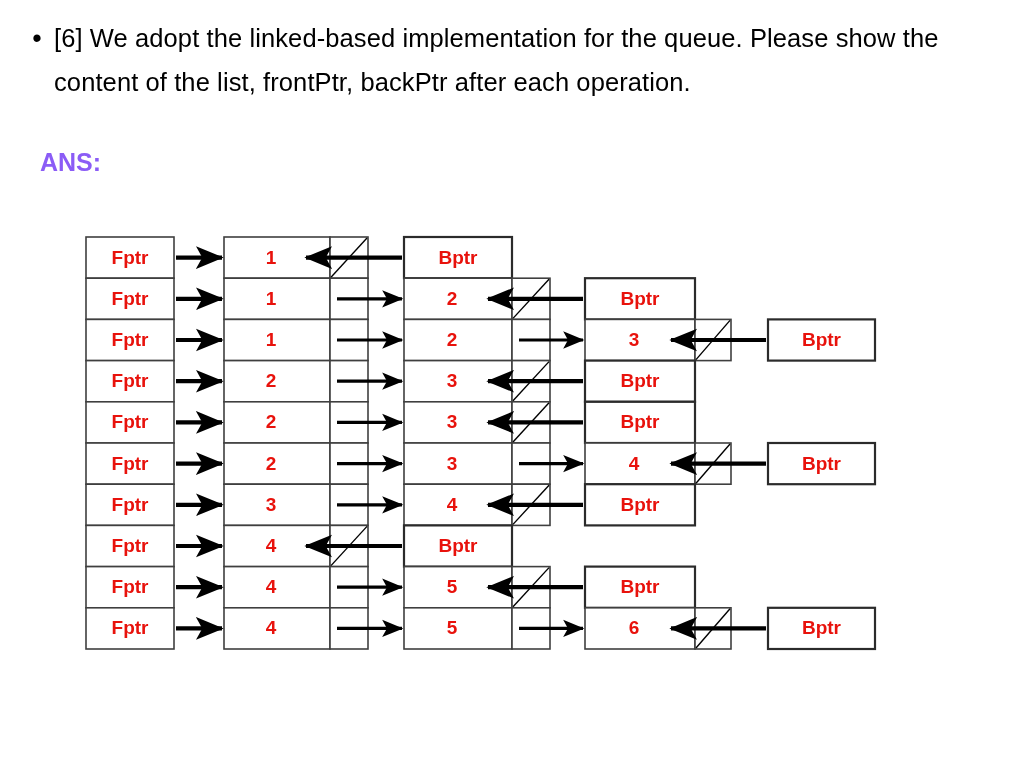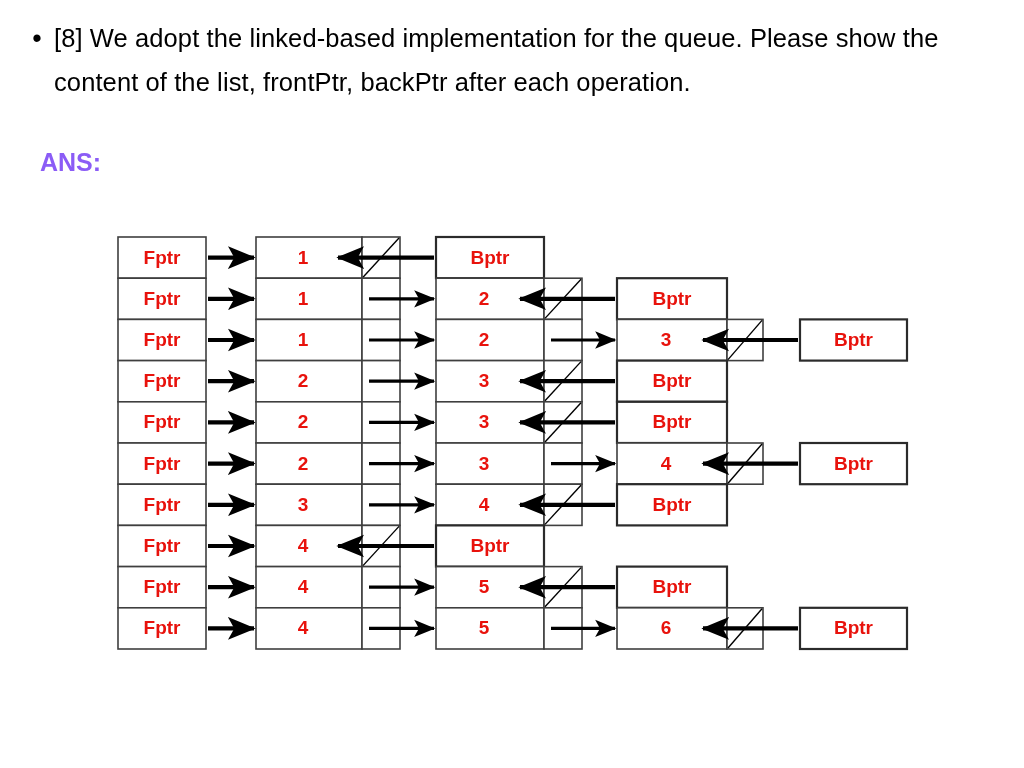--- a/index.html
+++ b/index.html
@@ -52,21 +52,20 @@
     line-height: 44px;
   }
 
   
   #diagram {
     position: absolute;
     left: 0;
     top: 0;
     width: 916px;
     height: 768px;
-    margin-left: 32px;
   }
   #diagram svg {
     display: block;
   }
   .cell-rect {
     fill: #ffffff;
     stroke: #3f3f3f;
     stroke-width: 1.6;
   }
   .box-rect {
@@ -97,21 +96,21 @@
     stroke-width: 3.2;
     fill: none;
   }
 </style>
 </head>
 <body>
 
 <div id="question-block">
   <div id="bullet-row">
     <span id="bullet-marker">•</span>
-    <span id="question-text">[8] We adopt the linked-based implementation for the queue. Please show the content of the list, frontPtr, backPtr after each operation.</span>
+    <span id="question-text">[6] We adopt the linked-based implementation for the queue. Please show the content of the list, frontPtr, backPtr after each operation.</span>
   </div>
 </div>
 
 <div id="ans-label">ANS:</div>
 
 <div id="diagram">
   <svg id="diagram-svg" width="1024" height="768" viewBox="0 0 1024 768">
     <defs>
       <marker id="arrowhead" markerWidth="7" markerHeight="7" refX="6.2" refY="3.1" orient="auto" markerUnits="strokeWidth">
         <path d="M0,0.4 L6.6,3.1 L0,5.8 L1.5,3.1 Z" fill="#000000"></path>

